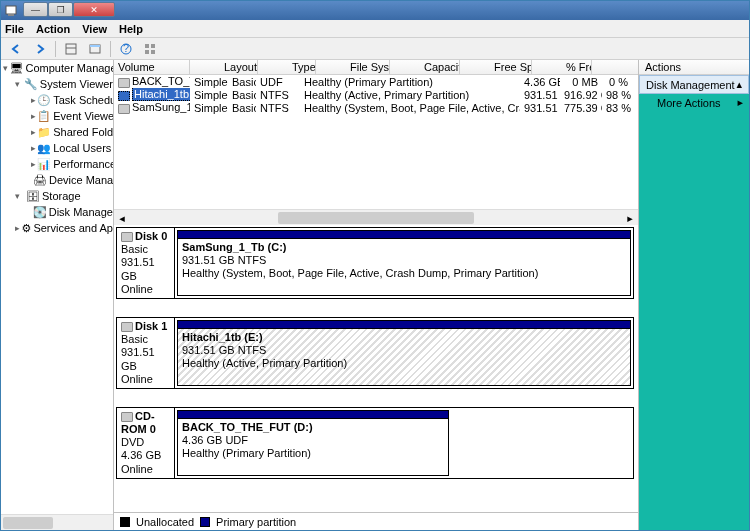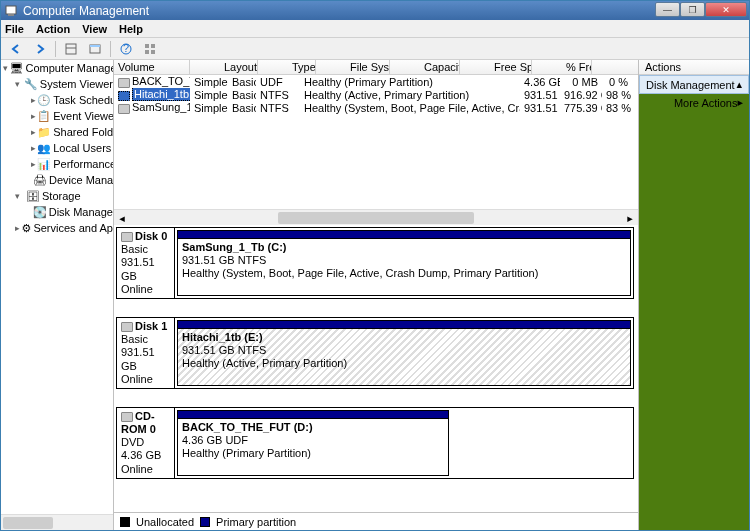--- a/index.html
+++ b/index.html
@@ -41,38 +41,37 @@
 .diskrow { display:flex; margin-bottom:18px; border:1px solid #000;}
 .diskleft { width:58px; padding:2px 4px; background:#fff; border-right:1px solid #000; line-height:1.2;}
 .diskleft .dn{font-weight:bold;}
 .diskright { flex:1; display:flex; padding:2px;}
 .part { flex:1; border:1px solid #000; padding:2px 4px; line-height:1.2;}
 .part .pbar{height:8px;background:#00008b;margin:-2px -4px 2px -4px;border-bottom:1px solid #000;}
 .part.striped{background:repeating-linear-gradient(135deg,#fff,#fff 3px,#ddd 3px,#ddd 5px);}
 .part .pn{font-weight:bold;}
 .legend{height:18px;border-top:1px solid #c0c0c0;display:flex;align-items:center;padding-left:6px;gap:6px;}
 .lg{width:10px;height:10px;border:1px solid #000;}
-.actions { width: 110px; background:#4d7c0f;}
+.actions { width: 110px; background:#14b8a6;}
 .actions .ahdr{height:15px;background:linear-gradient(#fdfdfd,#f0f0f0);border-bottom:1px solid #d0d0d0;padding:1px 6px;font-weight:normal;}
 .actions .asel{background:#e0ecf8;border:1px solid #a0c0e0;padding:2px 6px;margin:0;display:flex;justify-content:space-between;align-items:center;}
-.actions .aitem{padding:2px 6px 2px 18px;display:flex;justify-content:flex-end;align-items:center;}
+.actions .aitem{padding:2px 6px 2px 18px;display:flex;justify-content:space-between;align-items:center;}
 .dicon{width:12px;height:10px;background:#ccc;border:1px solid #888;display:inline-block;margin-right:2px;border-radius:1px;vertical-align:middle;}
 svg{display:block;}
 </style>
 </head>
 <body>
 
 <div class="titlebar">
   <span class="ticon">
       <svg width="14" height="14">
         <rect x="1" y="2" width="10" height="8" fill="#fff" stroke="#555"></rect>
         <rect x="3" y="10" width="6" height="2" fill="#888"></rect>
       </svg>
     </span>
-  <span class="title">Computer Management</span>
   <div class="wbtns">
     <div class="wbtn">—</div>
     <div class="wbtn">❐</div>
     <div class="wbtn close">✕</div>
   </div>
 </div>
 
 <div class="menubar">
   <span>File</span>
   <span>Action</span>

